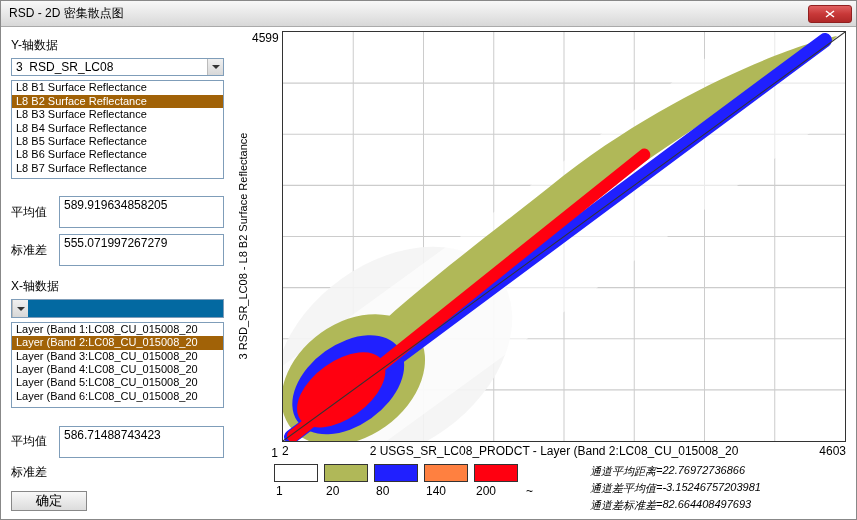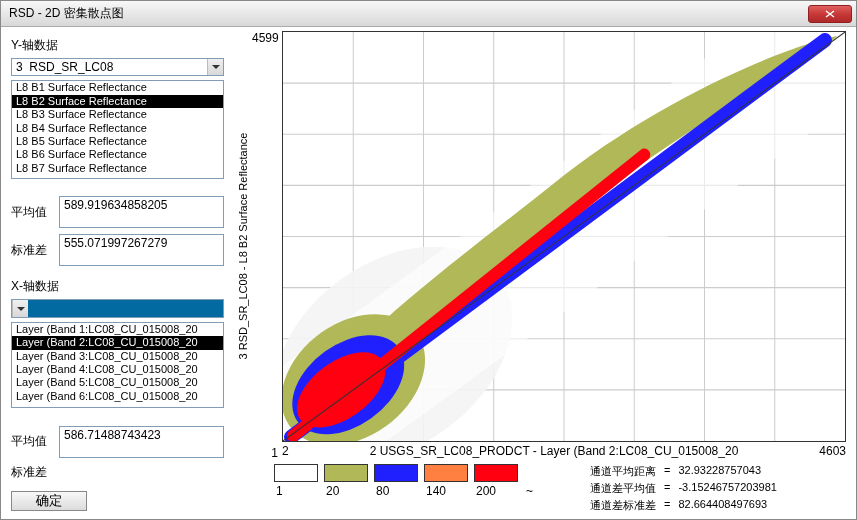--- a/index.html
+++ b/index.html
@@ -8,21 +8,21 @@
     .close-btn { width: 44px; height: 18px; background: linear-gradient(to bottom, #e06060 0%, #c83838 50%, #b02828 100%); border: 1px solid #902020; border-radius: 3px; color: #fff; display: flex; align-items: center; justify-content: center; cursor: pointer; text-shadow: 0 0 2px #400; }
     .content { display: flex; height: calc(100% - 26px); }
     .left-panel { width: 233px; padding: 8px 10px; display: flex; flex-direction: column; gap: 4px; }
     .group-label { font-size: 12px; margin-top: 2px; }
     .combo { display: flex; border: 1px solid #7f9db9; background: #0369a1; height: 20px; }
     .combo-input { flex: 1; border: none; padding: 0 4px; font-size: 12px; outline: none; }
     .combo-arrow { width: 16px; background: linear-gradient(to bottom,#f0f0f0,#d8d8d8); border-left: 1px solid #bbb; display: flex; align-items: center; justify-content: center; cursor: pointer; }
     .combo-arrow::after { content: ""; border-left: 4px solid transparent; border-right: 4px solid transparent; border-top: 4px solid #333; }
     .listbox { border: 1px solid #7f9db9; background: #fff; height: 108px; overflow: hidden; }
     .listbox .item { padding: 0 4px; height: 13.4px; line-height: 13.4px; white-space: nowrap; font-size: 11px; cursor: pointer; }
-    .listbox .item.sel { background: #000000; color: #fff; }
+    .listbox .item.sel { background: #a16207; color: #fff; }
     .kv-row { display: flex; gap: 6px; align-items: center; margin-top: 2px; }
     .kv-row .k { width: 42px; }
     .kv-row .v { border: 1px solid #7f9db9; background: #fff; flex: 1; height: 32px; padding: 0 4px; line-height: 16px; }
     .ok-btn { width: 76px; height: 22px; border: 1px solid #888; background: linear-gradient(to bottom,#f8f8f8,#dcdcdc); margin-top: 6px; cursor: pointer; }
     .right-panel { flex: 1; display: flex; flex-direction: column; padding: 4px 10px 6px 0; }
     .chart-row { display: flex; flex: 1; align-items: stretch; }
     .ytick-top { width: 30px; text-align: right; padding-right: 4px; }
     .ytick-bot { width: 30px; text-align: right; padding-right: 4px; align-self: flex-end; }
     .ylabel-col { width: 18px; display: flex; align-items: center; justify-content: center; }
     .ylabel-txt { transform: rotate(-90deg); white-space: nowrap; font-size: 11px; }
@@ -31,21 +31,21 @@
     .grid line { stroke: #ccc; stroke-width: 1; }
     .diag { stroke: #333; stroke-width: 1; }
     .eq-box { position: absolute; top: 18px; left: 48px; font-family: "Courier New", monospace; font-size: 12px; line-height: 16px; white-space: pre; color: #000; }
     .xtick-row { display: flex; justify-content: space-between; font-size: 12px; padding: 2px 0; }
     .bottom-row { display: flex; align-items: flex-start; gap: 14px; padding: 4px 8px 0 40px; }
     .legend { display: flex; align-items: center; gap: 6px; }
     .swatch { width: 44px; height: 18px; border: 1px solid #333; }
     .legend-labels { display: flex; font-size: 12px; margin-top: 2px; gap: 0; padding-left: 2px; }
     .legend-labels span { width: 50px; text-align: left; }
     .stats-col { display: flex; flex-direction: column; gap: 2px; font-size: 11px; }
-    .stats-col .row { display: flex; gap: 8px; }
+    .stats-col .row { display: flex; gap: 0; font-style: italic; }
     .stats-col .lab { color: #000; }
     .stats-col .eq { color: #000; }
     .stats-col .val { color: #000; }
   </style>
 </head>
 <body>
 
 <div class="titlebar">
   <span>RSD - 2D 密集散点图</span>
   <div class="close-btn">
@@ -173,21 +173,21 @@
             <span>80</span>
             <span>140</span>
             <span>200</span>
             <span>~</span>
           </div>
       </div>
       <div class="stats-col">
         <div class="row">
             <span class="lab">通道平均距离</span>
             <span class="eq">=</span>
-            <span class="val">32.93228757043</span>
+            <span class="val">22.76972736866</span>
           </div>
         <div class="row">
             <span class="lab">通道差平均值</span>
             <span class="eq">=</span>
             <span class="val">-3.15246757203981</span>
           </div>
         <div class="row">
             <span class="lab">通道差标准差</span>
             <span class="eq">=</span>
             <span class="val">82.664408497693</span>

